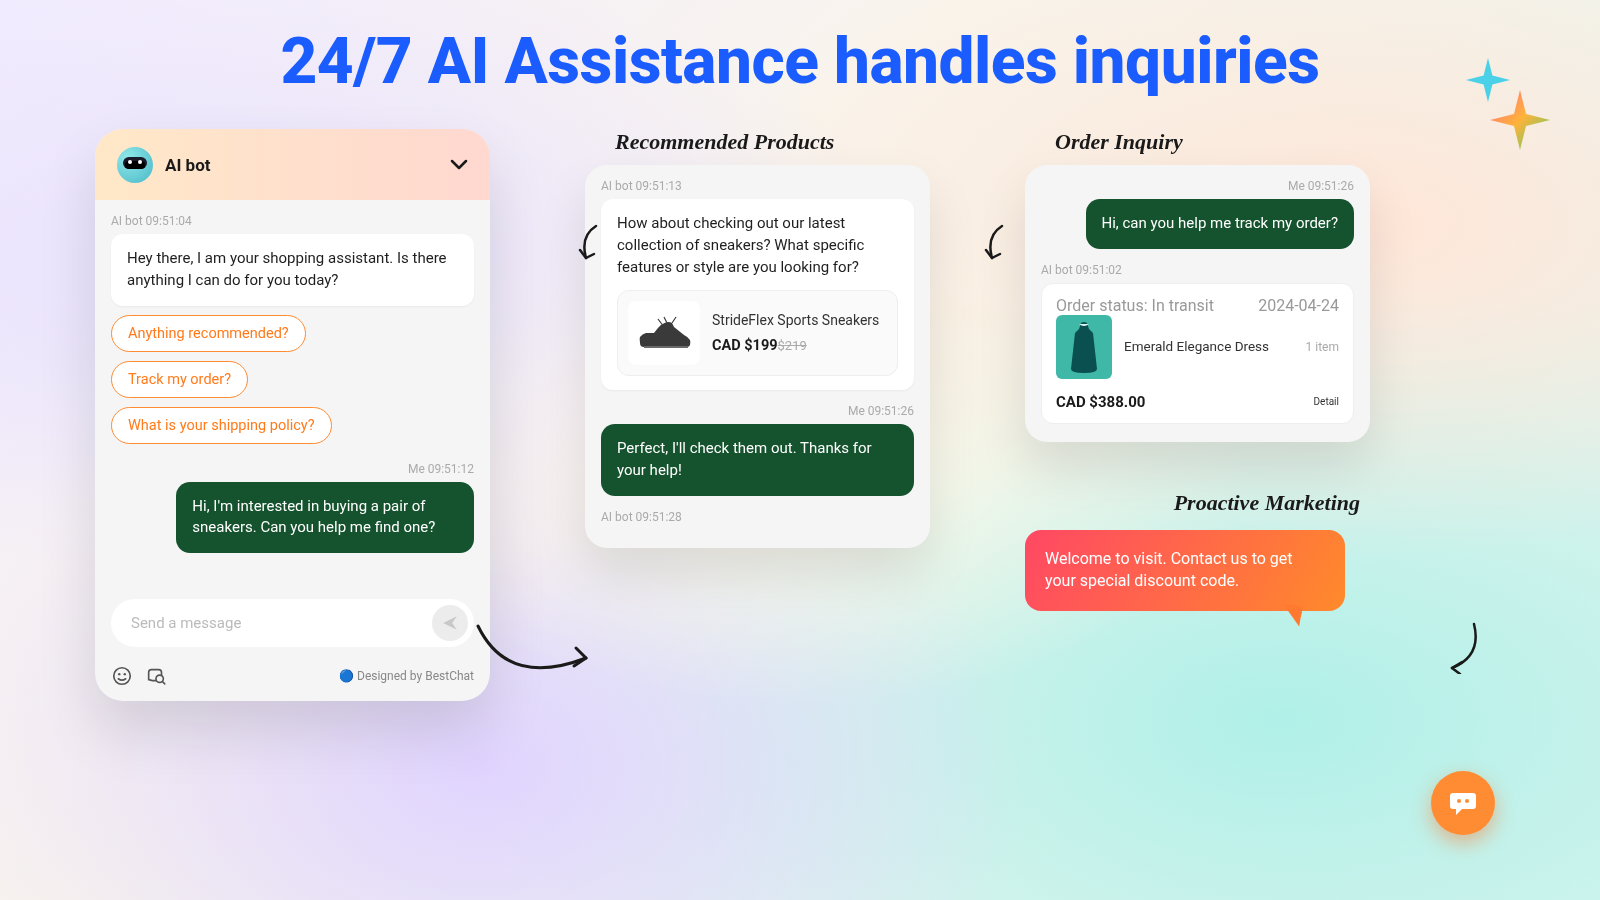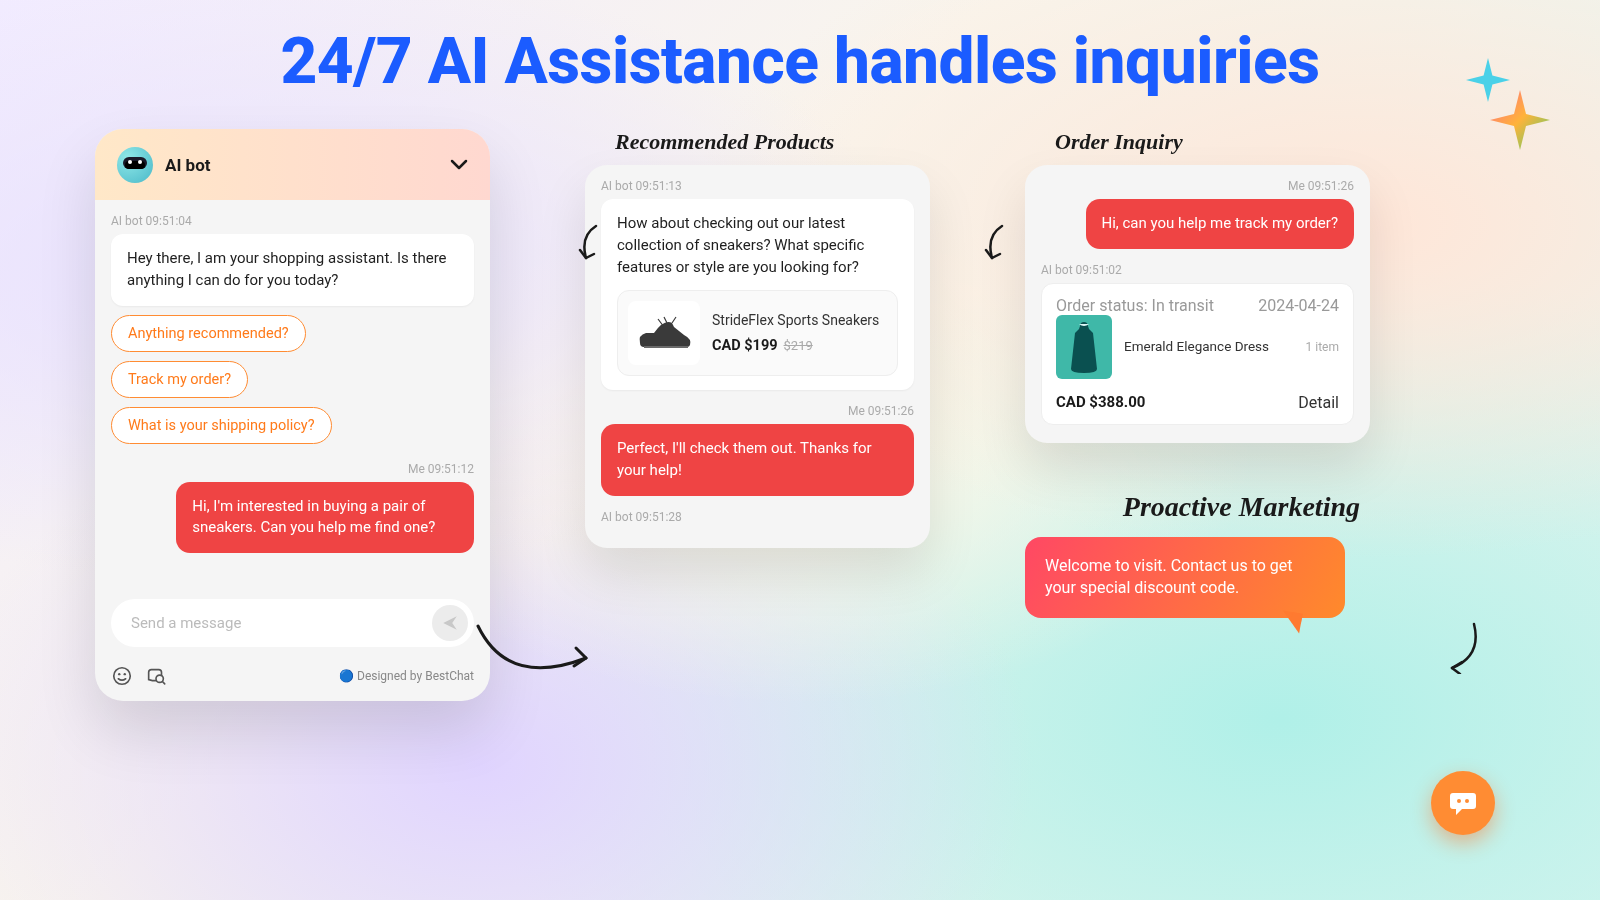--- a/index.html
+++ b/index.html
@@ -99,21 +99,21 @@
       border: 1.5px solid #ff8c33;
       color: #ff7a1a;
       background:#fff;
       border-radius: 22px;
       padding: 9px 16px;
       font-size: 14.5px;
       margin: 9px 8px 0 0;
       cursor: pointer;
     }
     .bubble-me {
-      background: #ef4444;
+      background: #14532d;
       color:#fff;
       border-radius: 14px;
       padding: 14px 16px;
       font-size: 15px;
       line-height: 1.45;
       margin-left: auto;
       max-width: 82%;
     }
     .composer {
       margin: 36px 16px 12px;
@@ -164,44 +164,44 @@
     }
     .prod-img {
       width:72px;height:64px;background:#fff;border-radius:8px;
       display:flex;align-items:center;justify-content:center;font-size:34px;
       position:relative;
     }
     .shoe-svg{width:60px;height:40px;}
     .prod-info{flex:1;}
     .prod-name{font-size:14px;color:#333;line-height:1.3;margin-bottom:6px;}
     .prod-price{font-size:14.5px;font-weight:700;color:#1a1a1a;}
-    .prod-old{font-size:13px;color:#aaa;text-decoration:line-through;margin-left:6px;font-weight:400;}
+    .prod-old{font-size:13px;color:#aaa;text-decoration:line-through;font-weight:400;}
     .gap { height: 14px; }
 
     
     .right-section { width: 345px; }
     .order-card {
       background:#fff;border:1px solid #eee;border-radius:12px;padding:12px 14px;margin-top:2px;
     }
     .order-row1{display:flex;justify-content:space-between;font-size:16px;color:#999;margin-bottom:0;}
     .order-row2{display:flex;align-items:center;gap:12px;}
     .dress-img{width:56px;height:64px;background:#3fb8a8;border-radius:6px;position:relative;display:flex;justify-content:center;}
     .dress-shape{width:30px;height:54px;margin-top:6px;}
     .order-name{font-size:13.5px;color:#333;flex:1;line-height:1.3;}
     .order-qty{font-size:12px;color:#aaa;}
     .order-row3{display:flex;justify-content:space-between;align-items:center;margin-top:14px;}
     .order-total{font-size:15px;font-weight:700;color:#1a1a1a;}
-    .detail-link{font-size:16px;color:#333;cursor:pointer;}
+    .detail-link{font-size:10px;color:#333;cursor:pointer;}
 
     
     .marketing-callout {
       font-family: Georgia, serif;
       font-style: italic;
       font-weight: 700;
-      font-size: 28px;
+      font-size: 22px;
       color:#1a1a1a;
       margin-top: 48px;
       text-align: right;
       padding-right: 10px;
     }
     .marketing-bubble {
       margin-top: 14px;
       background: linear-gradient(120deg,#ff4864 0%,#ff8a2b 100%);
       color:#fff;
       border-radius: 16px;

